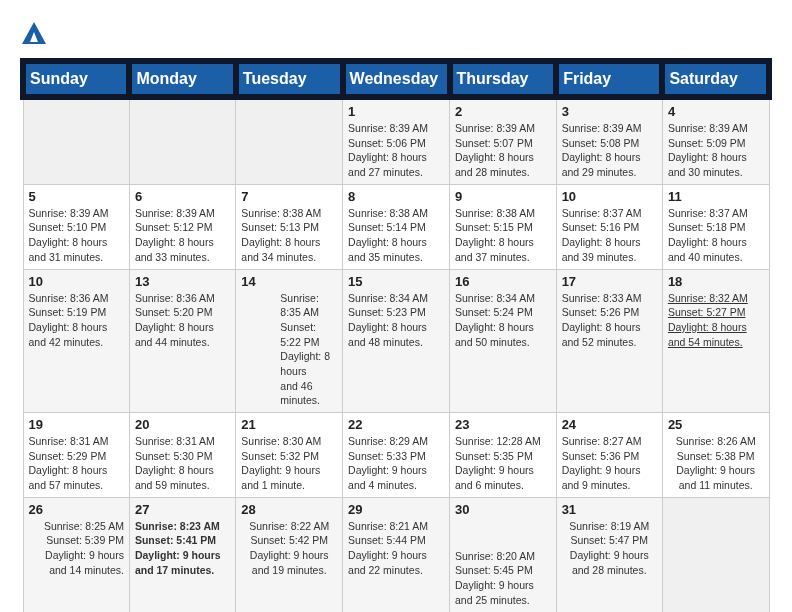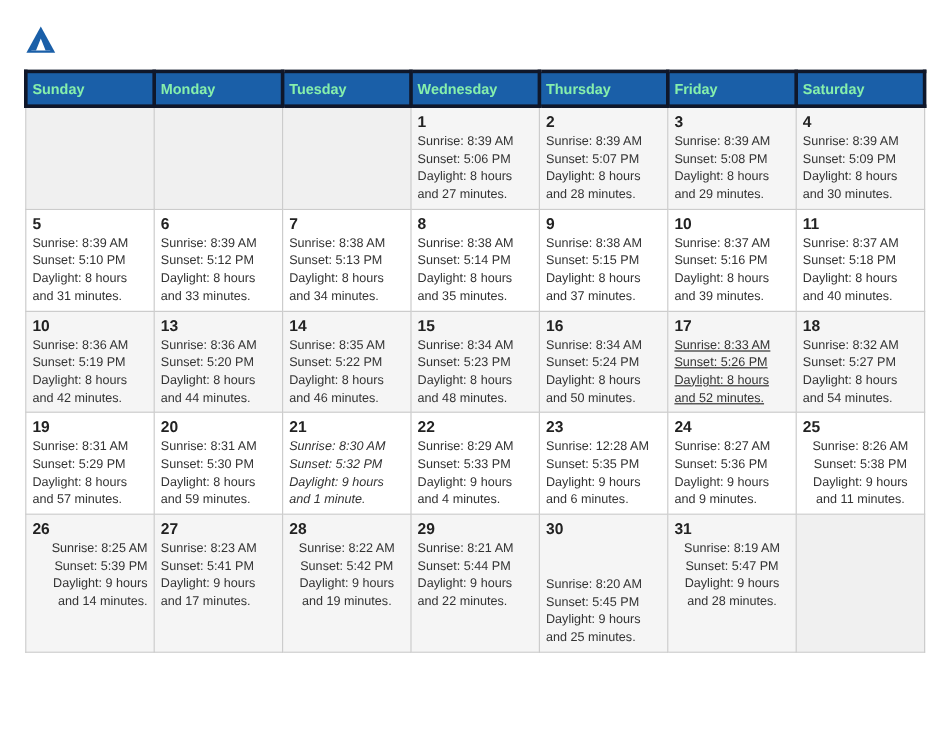--- a/index.html
+++ b/index.html
@@ -44,26 +44,26 @@
       font-size: 15px;
       color: #444;
     }
     .calendar {
       width: 100%;
       border-collapse: collapse;
       font-size: 11px;
     }
     .calendar th {
       background: #1a5fa8;
-      color: #86efac;
+      color: #ffffff;
       padding: 6px 4px;
       text-align: left;
-      font-size: 12px;
+      font-size: 16px;
       font-weight: bold;
-      border: 3px solid #0f172a;
+      border: 6px solid #0f172a;
     }
     .calendar td {
       border: 1px solid #ccc;
       vertical-align: top;
       padding: 4px 5px;
       width: 107px;
       min-height: 80px;
       background: #fff;
     }
     .calendar tr:nth-child(odd) td {
@@ -215,49 +215,49 @@
         </td>
         <td>
           <div class="day-number">13</div>
           <div class="day-info" style="white-space: pre-line;">Sunrise: 8:36 AM
 Sunset: 5:20 PM
 Daylight: 8 hours
 and 44 minutes.</div>
         </td>
         <td>
           <div class="day-number">14</div>
-          <div class="day-info" style="white-space: pre-line;">Sunrise: 8:35 AM
+          <div class="day-info" style="white-space: pre-line; margin-left: 39px;">Sunrise: 8:35 AM
 Sunset: 5:22 PM
 Daylight: 8 hours
 and 46 minutes.</div>
         </td>
         <td>
           <div class="day-number">15</div>
           <div class="day-info" style="white-space: pre-line;">Sunrise: 8:34 AM
 Sunset: 5:23 PM
 Daylight: 8 hours
 and 48 minutes.</div>
         </td>
         <td>
           <div class="day-number">16</div>
           <div class="day-info" style="white-space: pre-line;">Sunrise: 8:34 AM
 Sunset: 5:24 PM
 Daylight: 8 hours
 and 50 minutes.</div>
         </td>
         <td>
           <div class="day-number">17</div>
-          <div class="day-info" style="white-space: pre-line; text-decoration: underline;">Sunrise: 8:33 AM
+          <div class="day-info" style="white-space: pre-line;">Sunrise: 8:33 AM
 Sunset: 5:26 PM
 Daylight: 8 hours
 and 52 minutes.</div>
         </td>
         <td>
           <div class="day-number">18</div>
-          <div class="day-info" style="white-space: pre-line;">Sunrise: 8:32 AM
+          <div class="day-info" style="white-space: pre-line; text-decoration: underline;">Sunrise: 8:32 AM
 Sunset: 5:27 PM
 Daylight: 8 hours
 and 54 minutes.</div>
         </td>
       </tr>
       <tr>
         <td>
           <div class="day-number">19</div>
           <div class="day-info" style="white-space: pre-line;">Sunrise: 8:31 AM
 Sunset: 5:29 PM
@@ -266,21 +266,21 @@
         </td>
         <td>
           <div class="day-number">20</div>
           <div class="day-info" style="white-space: pre-line;">Sunrise: 8:31 AM
 Sunset: 5:30 PM
 Daylight: 8 hours
 and 59 minutes.</div>
         </td>
         <td>
           <div class="day-number">21</div>
-          <div class="day-info" style="white-space: pre-line; font-style: italic;">Sunrise: 8:30 AM
+          <div class="day-info" style="white-space: pre-line;">Sunrise: 8:30 AM
 Sunset: 5:32 PM
 Daylight: 9 hours
 and 1 minute.</div>
         </td>
         <td>
           <div class="day-number">22</div>
           <div class="day-info" style="white-space: pre-line;">Sunrise: 8:29 AM
 Sunset: 5:33 PM
 Daylight: 9 hours
 and 4 minutes.</div>
@@ -310,21 +310,21 @@
       <tr>
         <td>
           <div class="day-number">26</div>
           <div class="day-info" style="white-space: pre-line; text-align: right;">Sunrise: 8:25 AM
 Sunset: 5:39 PM
 Daylight: 9 hours
 and 14 minutes.</div>
         </td>
         <td>
           <div class="day-number">27</div>
-          <div class="day-info" style="white-space: pre-line;">Sunrise: 8:23 AM
+          <div class="day-info" style="white-space: pre-line; font-weight: bold;">Sunrise: 8:23 AM
 Sunset: 5:41 PM
 Daylight: 9 hours
 and 17 minutes.</div>
         </td>
         <td>
           <div class="day-number">28</div>
           <div class="day-info" style="white-space: pre-line; text-align: center;">Sunrise: 8:22 AM
 Sunset: 5:42 PM
 Daylight: 9 hours
 and 19 minutes.</div>

